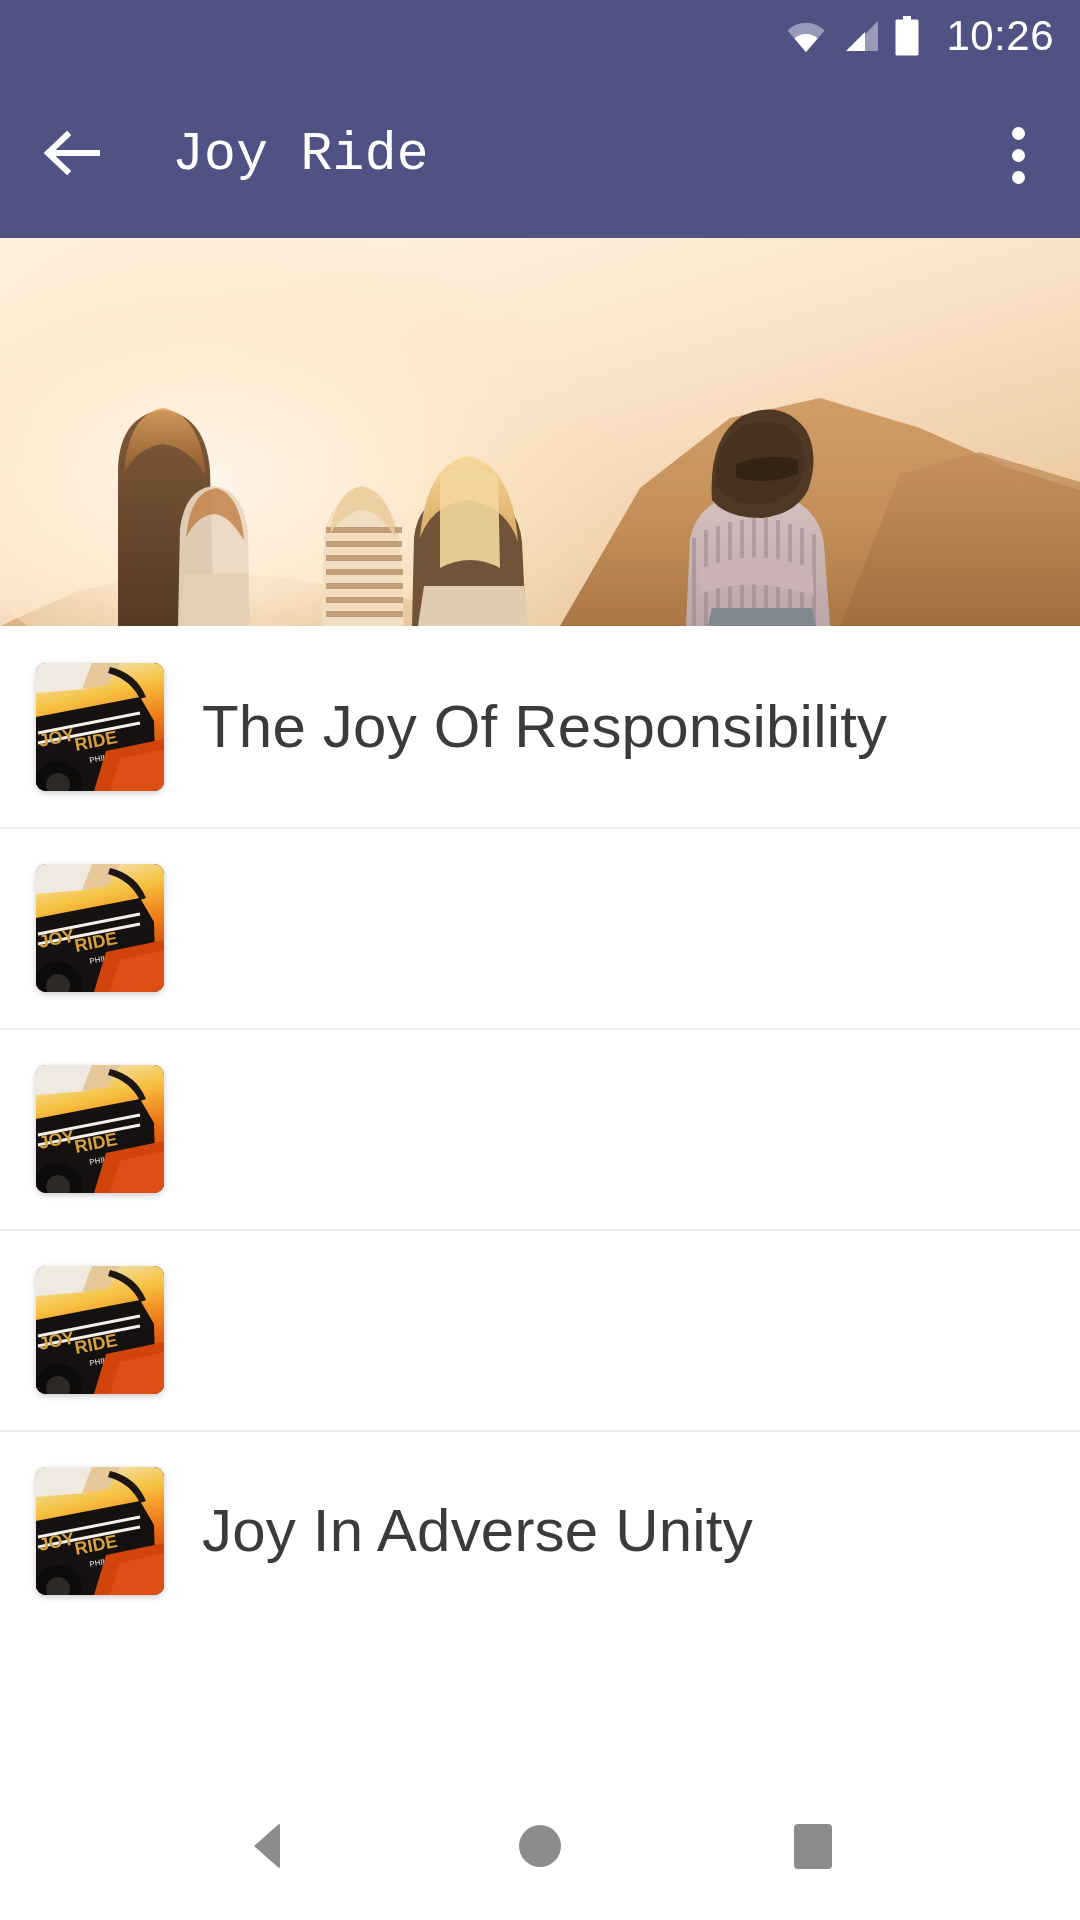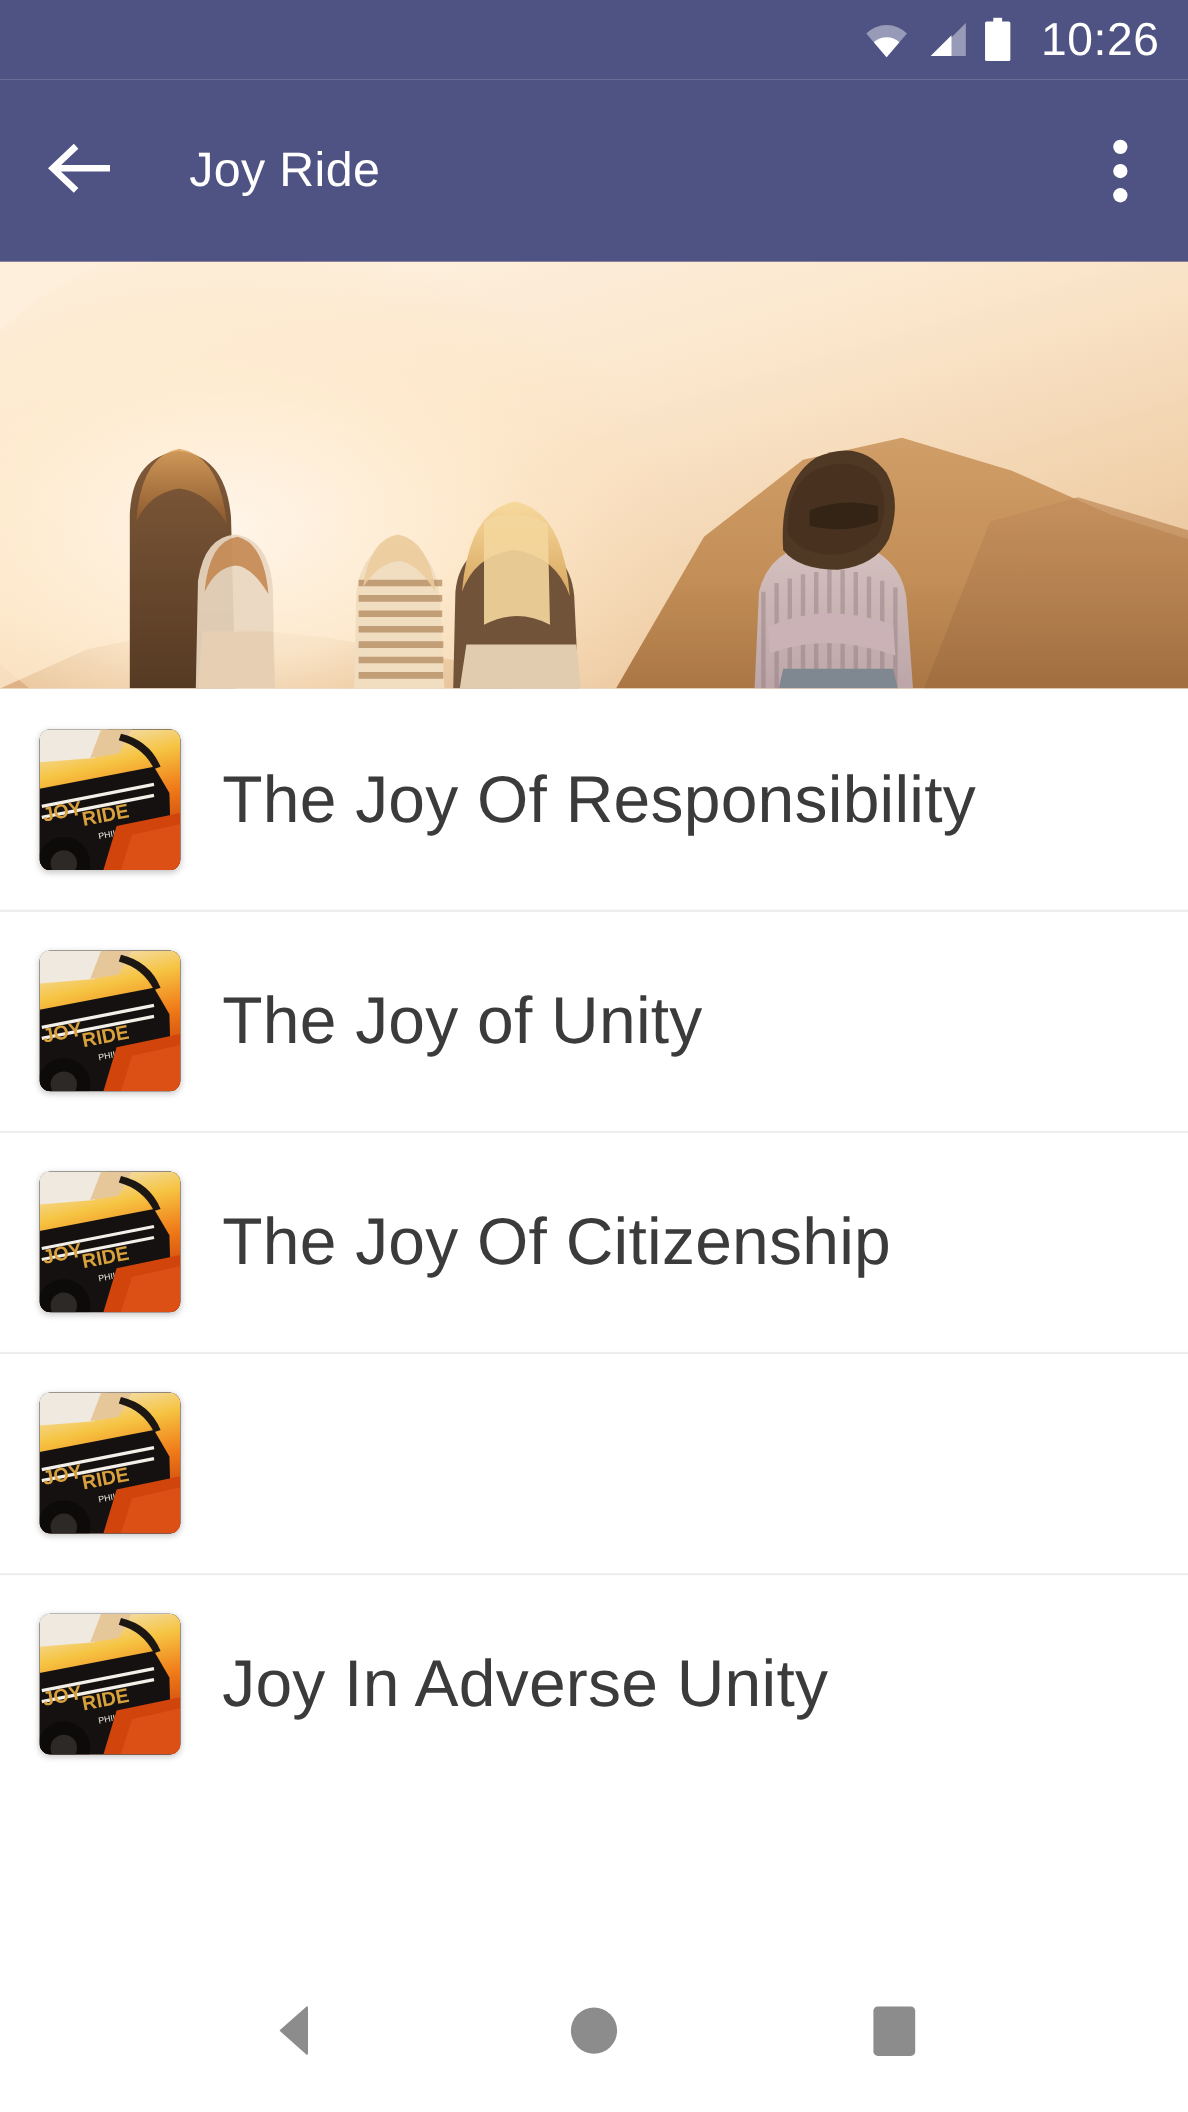--- a/index.html
+++ b/index.html
@@ -62,25 +62,26 @@
   .back-btn {
     width: 64px;
     height: 64px;
     display: flex;
     align-items: center;
     justify-content: center;
     cursor: pointer;
   }
   .app-bar-title {
     color: #ffffff;
-    font-size: 44px;
+    font-size: 53px;
     font-weight: 400;
     margin-left: 68px;
     letter-spacing: 0.3px;
     white-space: nowrap;
+    font-family: Liberation Mono, monospace;
   }
   .overflow-btn {
     margin-left: auto;
     width: 56px;
     height: 76px;
     display: flex;
     flex-direction: column;
     align-items: center;
     justify-content: center;
     gap: 9px;
@@ -369,21 +370,20 @@
           </g>
           <text x="4" y="84" font-family="Liberation Sans, sans-serif" font-size="18" font-weight="bold" fill="#d8a13c" transform="rotate(-11 4 84)">JOY</text>
           <text x="40" y="88" font-family="Liberation Sans, sans-serif" font-size="18" font-weight="bold" fill="#d8a13c" transform="rotate(-11 40 88)">RIDE</text>
           <text x="54" y="100" font-family="Liberation Sans, sans-serif" font-size="8" fill="#f0ece5" transform="rotate(-11 54 100)">PHILIPPIANS</text>
           <path d="M70 88 L128 76 L128 128 L58 128 Z" fill="#d1450d"></path>
           <path d="M84 96 L128 86 L128 128 L74 128 Z" fill="#e2561a" opacity="0.7"></path>
           <circle cx="22" cy="122" r="24" fill="#0d0b0a"></circle>
           <circle cx="22" cy="122" r="12" fill="#2d2926"></circle>
         </svg>
       </div>
-      <div class="item-title">The Joy of Unity</div>
     </div>
 
     <div class="list-item">
       <div class="thumb">
         <svg viewBox="0 0 128 128" preserveAspectRatio="none" xmlns="http://www.w3.org/2000/svg">
           <rect width="128" height="128" fill="url(#carA)"></rect>
           <path d="M0 0 L62 0 L50 26 L0 30 Z" fill="#efe9df"></path>
           <path d="M56 0 L84 0 L72 22 L46 26 Z" fill="#e6c79a"></path>
           <path d="M74 4 Q100 10 110 34 L104 36 Q94 16 72 10 Z" fill="#1d1713"></path>
           <path d="M0 54 L104 34 L118 58 L120 128 L0 128 Z" fill="#141110"></path>
@@ -393,21 +393,20 @@
           </g>
           <text x="4" y="84" font-family="Liberation Sans, sans-serif" font-size="18" font-weight="bold" fill="#d8a13c" transform="rotate(-11 4 84)">JOY</text>
           <text x="40" y="88" font-family="Liberation Sans, sans-serif" font-size="18" font-weight="bold" fill="#d8a13c" transform="rotate(-11 40 88)">RIDE</text>
           <text x="54" y="100" font-family="Liberation Sans, sans-serif" font-size="8" fill="#f0ece5" transform="rotate(-11 54 100)">PHILIPPIANS</text>
           <path d="M70 88 L128 76 L128 128 L58 128 Z" fill="#d1450d"></path>
           <path d="M84 96 L128 86 L128 128 L74 128 Z" fill="#e2561a" opacity="0.7"></path>
           <circle cx="22" cy="122" r="24" fill="#0d0b0a"></circle>
           <circle cx="22" cy="122" r="12" fill="#2d2926"></circle>
         </svg>
       </div>
-      <div class="item-title">The Joy Of Citizenship</div>
     </div>
 
     <div class="list-item">
       <div class="thumb">
         <svg viewBox="0 0 128 128" preserveAspectRatio="none" xmlns="http://www.w3.org/2000/svg">
           <rect width="128" height="128" fill="url(#carA)"></rect>
           <path d="M0 0 L62 0 L50 26 L0 30 Z" fill="#efe9df"></path>
           <path d="M56 0 L84 0 L72 22 L46 26 Z" fill="#e6c79a"></path>
           <path d="M74 4 Q100 10 110 34 L104 36 Q94 16 72 10 Z" fill="#1d1713"></path>
           <path d="M0 54 L104 34 L118 58 L120 128 L0 128 Z" fill="#141110"></path>

